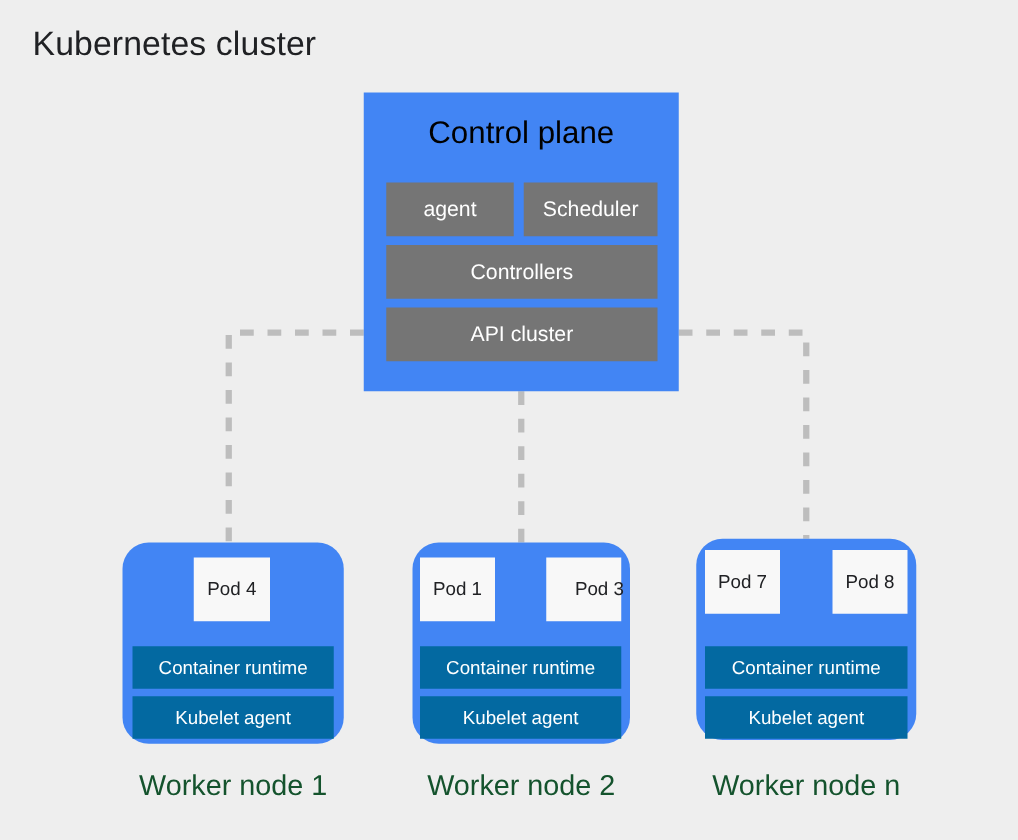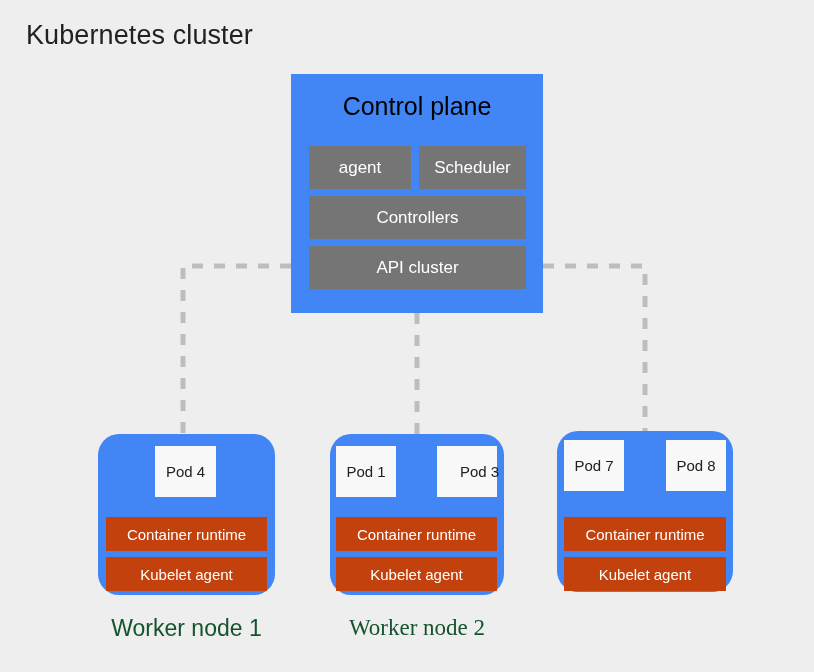--- a/index.html
+++ b/index.html
@@ -96,21 +96,21 @@
     font-size: 15px;
     display: flex;
     align-items: center;
     justify-content: center;
     box-sizing: border-box;
     white-space: nowrap;
   }
 
   .stack-box {
     position: absolute;
-    background: #c2410c;
+    background: #0369a1;
     color: #ffffff;
     font-size: 15px;
     display: flex;
     align-items: center;
     justify-content: center;
     box-sizing: border-box;
     white-space: nowrap;
   }
 
   
@@ -132,21 +132,21 @@
 
   
   .node-caption {
     position: absolute;
     color: #14532d;
     font-size: 23px;
     text-align: center;
     white-space: nowrap;
   }
   .cap-1 { left: 98px;  top: 615px; width: 177px; }
-  .cap-2 { left: 330px; top: 615px; width: 174px; font-family: Liberation Serif, serif; }
+  .cap-2 { left: 330px; top: 615px; width: 174px; }
   .cap-3 { left: 557px; top: 615px; width: 176px; }
 </style>
 </head>
 <body>
 
 <div id="canvas">
 
   <div class="title">Kubernetes cluster</div>
 
   <svg class="connectors" width="814" height="672" viewBox="0 0 814 672">
@@ -180,14 +180,15 @@
     <div class="stack-box n2-ka">Kubelet agent</div>
   </div>
   <div class="node-caption cap-2">Worker node 2</div>
 
   <div class="node node-3">
     <div class="pod n3-pod2">Pod 7</div>
     <div class="pod n3-pod6">Pod 8</div>
     <div class="stack-box n3-cr">Container runtime</div>
     <div class="stack-box n3-ka">Kubelet agent</div>
   </div>
+  <div class="node-caption cap-3">Worker node n</div>
 
 </div>
 
 </body></html>

